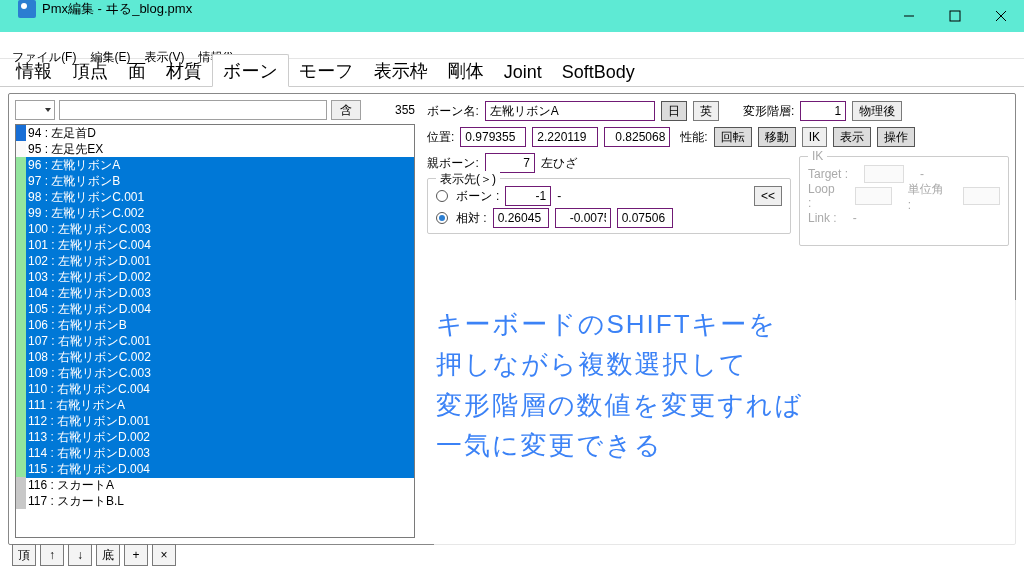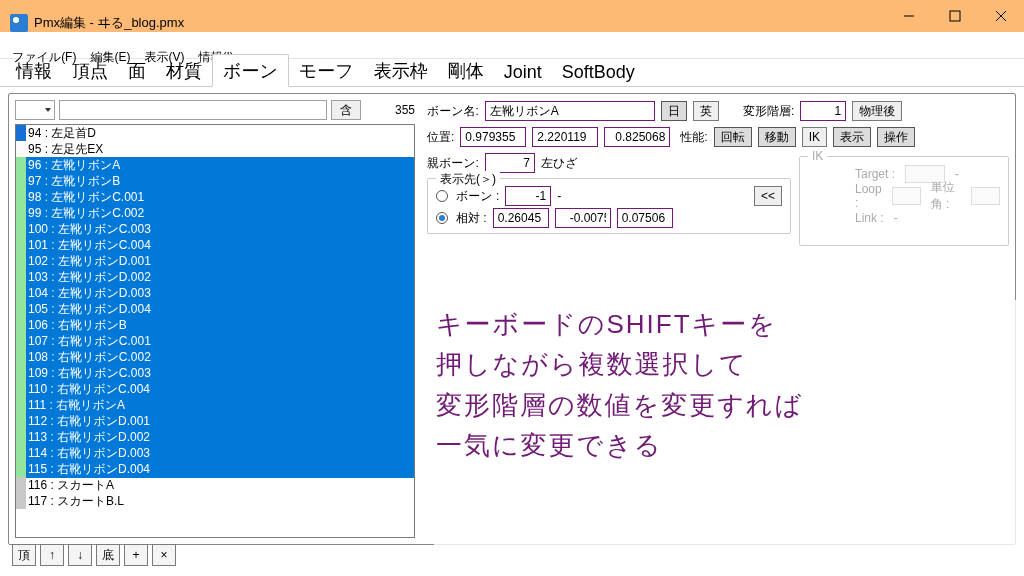--- a/index.html
+++ b/index.html
@@ -6,23 +6,23 @@
   body {
     font-family: "MS UI Gothic", "Meiryo", sans-serif;
     font-size: 12px;
     background: #fff;
     width: 1024px; height: 576px;
     overflow: hidden;
     position: relative;
   }
   
   .titlebar {
-    height: 32px; display: flex; align-items: flex-end;
-    background: #fdba74; border-bottom: 0;
-    padding-left: 10px;
+    height: 32px; display: flex; align-items: flex-start;
+    background: #5eead4; border-bottom: 0;
+    padding-left: 18px;
   }
   .titlebar .app-icon {
     width: 18px; height: 18px; background: #2b7ed1;
     border-radius: 2px; margin-right: 6px;
     position: relative;
   }
   .titlebar .app-icon::after{
     content:""; position:absolute; left:3px; top:3px; width:6px; height:6px;
     background:#fff; border-radius:50%;
   }
@@ -119,37 +119,37 @@
   }
   .btn.pressed { background:#dcdcdc; border:1px solid #555;}
   .group-box {
     border:1px solid #ccc; border-radius:2px; padding:6px 8px 4px 8px;
     position:relative; margin-top:4px;
   }
   .group-title{
     position:absolute; top:-8px; left:8px; background:#fff; padding:0 4px;
   }
   .ik-box { height:90px; color:#aaa; }
-  .ik-box .dimrow{ display:flex; gap:10px; align-items:center; height:22px;margin-left:47px;}
+  .ik-box .dimrow{ display:flex; gap:16px; align-items:center; height:22px;}
   .ik-box .diminput{ width:40px; height:18px; border:1px solid #ddd; background:#fafafa;}
   .radio{ width:12px;height:12px;border:1px solid #555;border-radius:50%;display:inline-block;vertical-align:middle;margin-right:2px;}
   .radio.checked::after{content:"";display:block;width:6px;height:6px;border-radius:50%;background:#2b7ed1;margin:2px;}
   
   .bottom-row{
     position:absolute; left:12px; bottom:10px;
     display:flex; gap:4px;
   }
   .bottom-row .sqbtn{
     width:24px;height:22px;border:1px solid #7a7a7a;background:#f4f4f4;
     display:flex;align-items:center;justify-content:center;font-size:12px;
   }
   
   .overlay{
     position:absolute; left:434px; top:300px; right:8px; bottom:12px;
-    color:#701a75; font-size:26px; line-height:1.55;
+    color:#3b82f6; font-size:26px; line-height:1.55;
     letter-spacing:2px;
     font-family:"Yu Gothic","Meiryo",sans-serif;
     pointer-events:none;
     background:rgba(255,255,255,0.80);
     padding:4px 2px;
   }
 </style>
 </head>
 <body>
 

